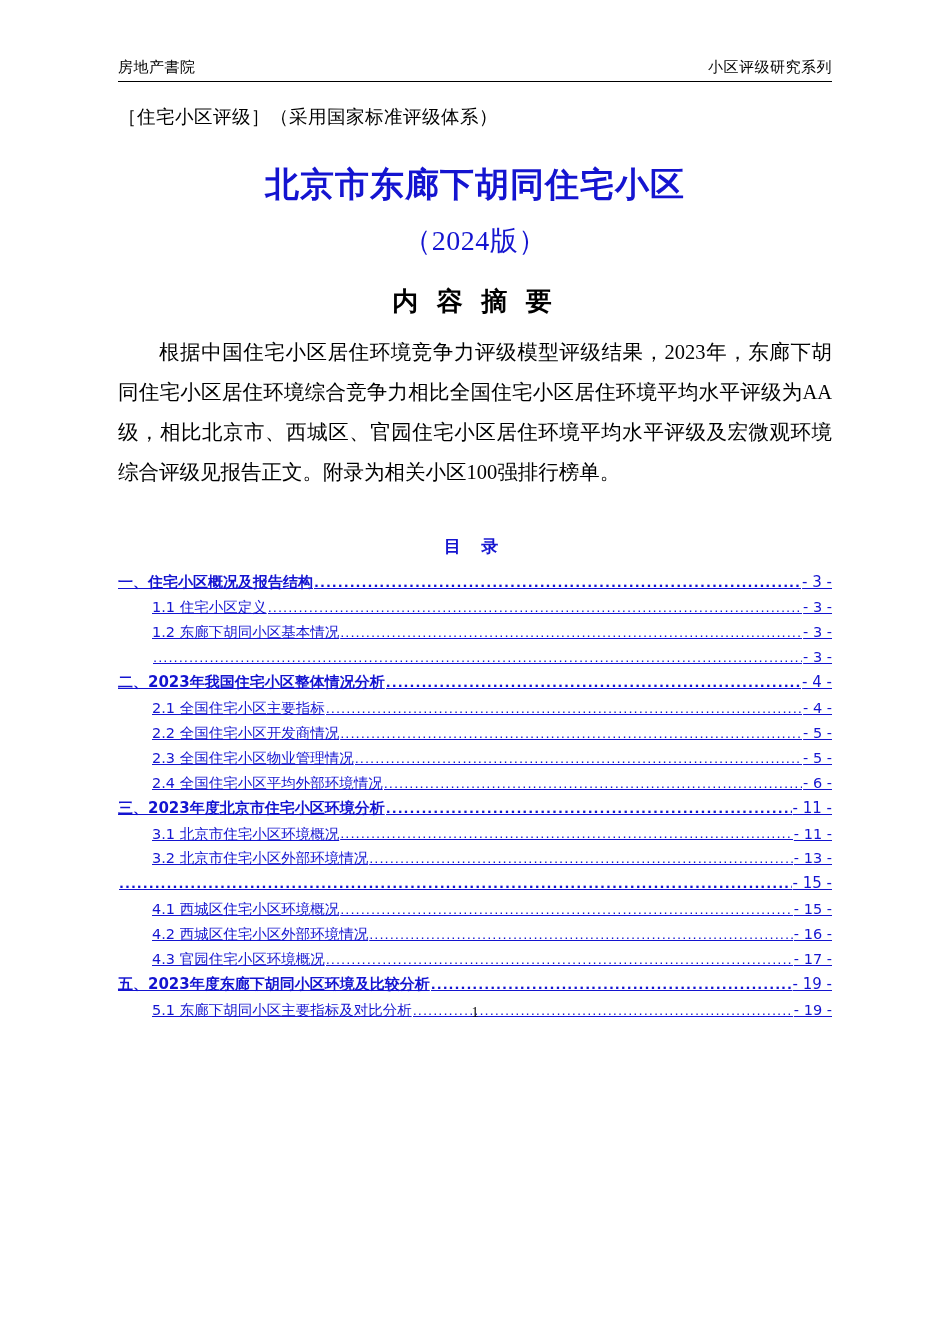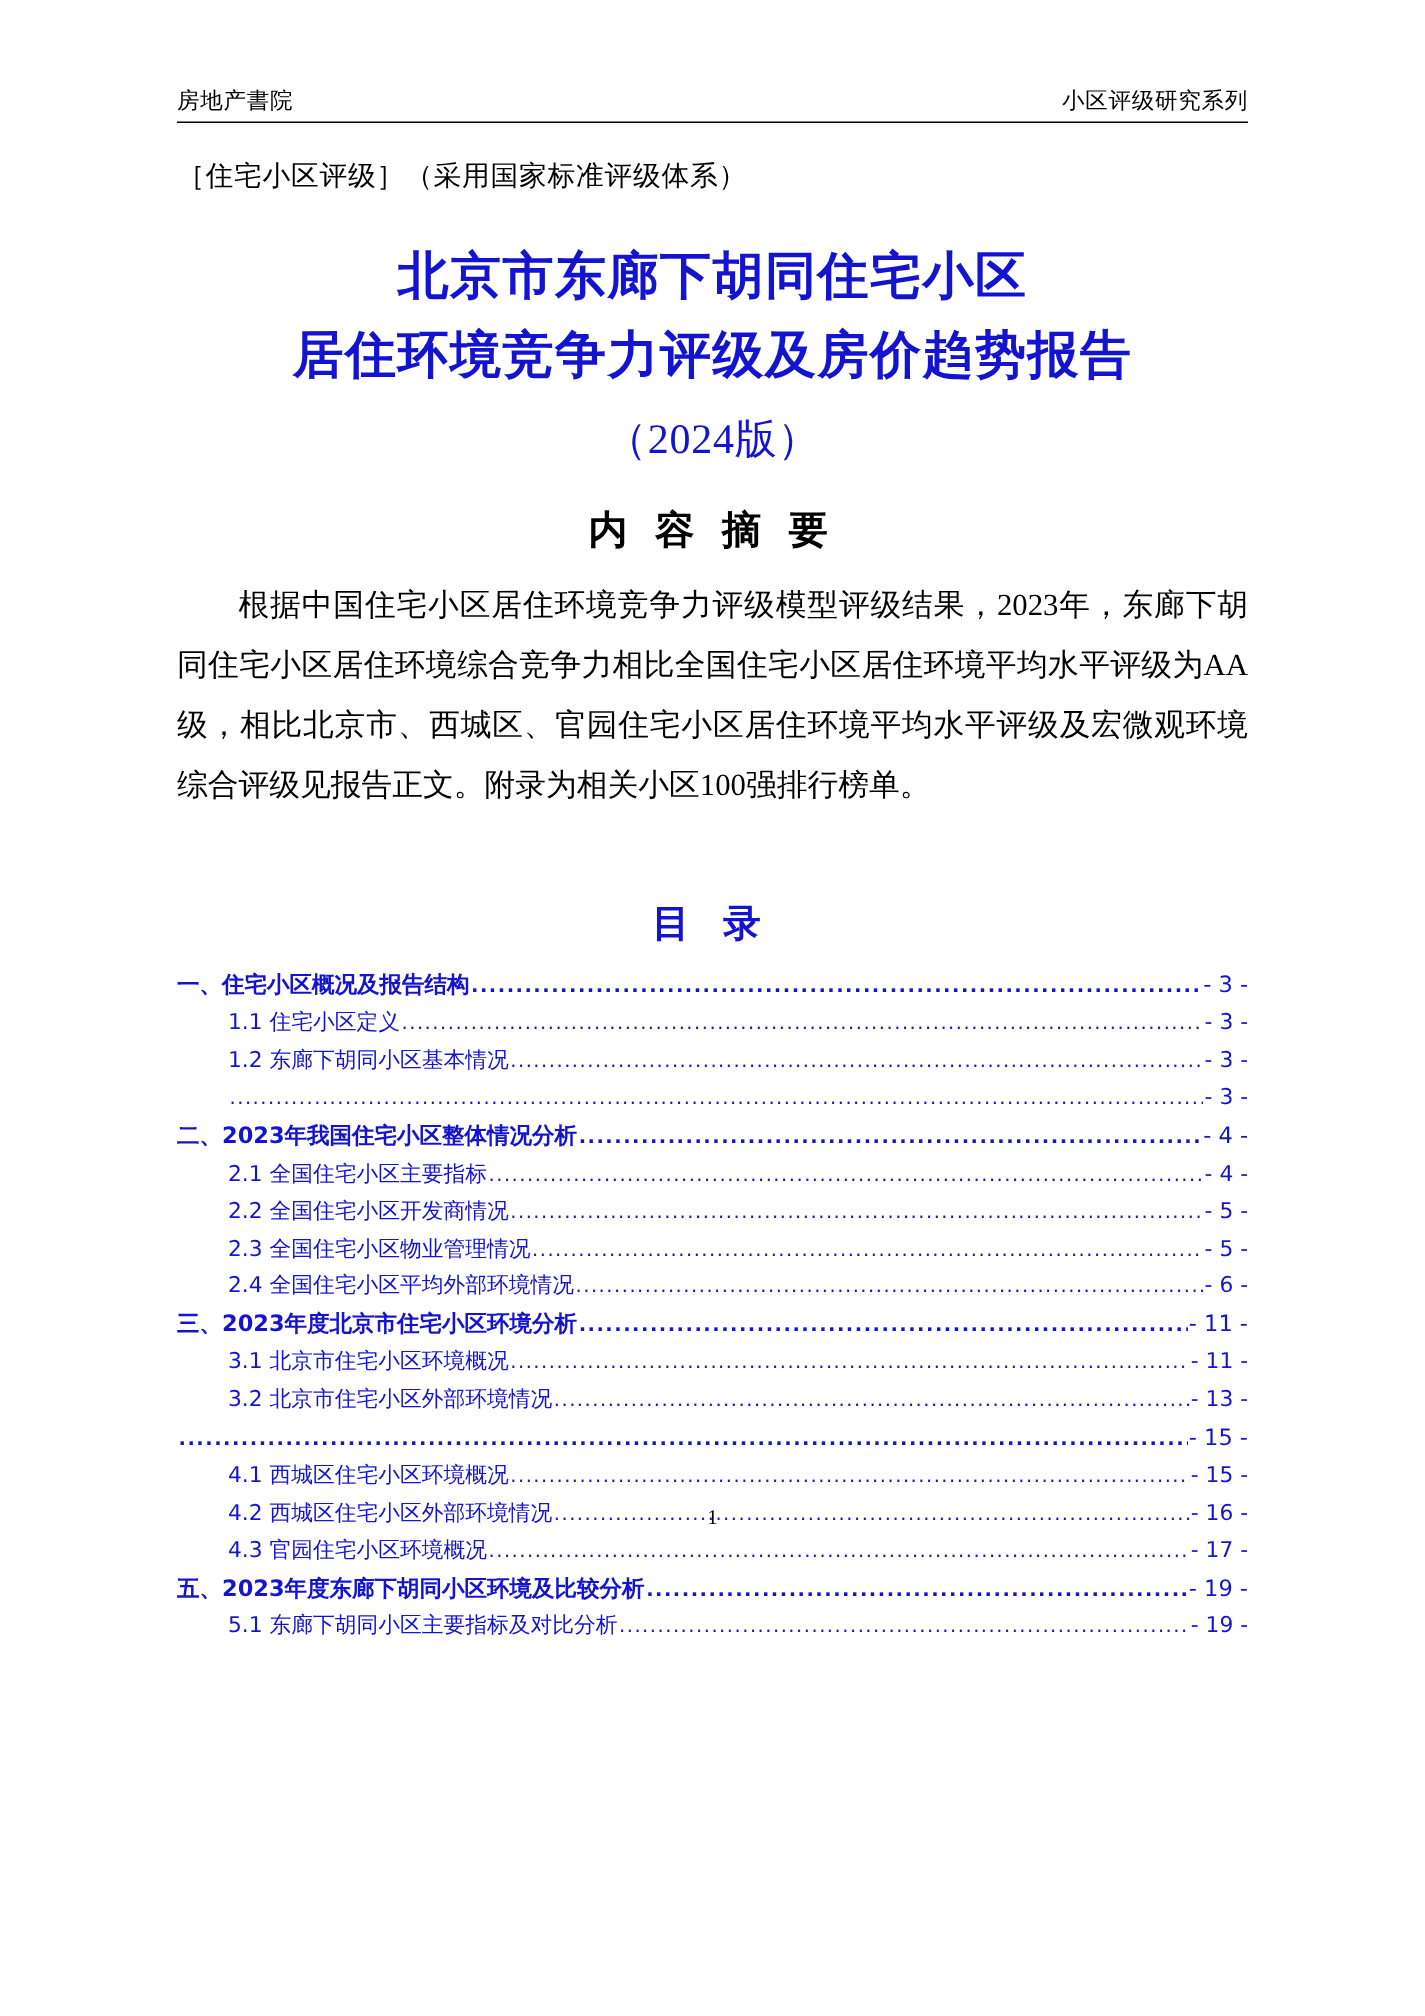--- a/index.html
+++ b/index.html
@@ -76,30 +76,31 @@
     line-height: 1.95;
     text-align: justify;
     text-justify: inter-ideograph;
     text-indent: 2em;
   }
 
   
   .toc-heading {
     text-align: center;
     font-weight: bold;
-    font-size: 25px;
+    font-size: 17px;
     color: #1414d0;
-    margin-top: 54px;
+    margin-top: 42px;
     margin-bottom: 12px;
     letter-spacing: 8px;
   }
   .toc {
     font-family: "DejaVu Sans", "Liberation Sans", sans-serif;
     color: #1414d0;
     font-size: 14.5px;
+    text-decoration: underline;
   }
   .toc-row {
     display: flex;
     align-items: baseline;
     line-height: 1.72;
     white-space: nowrap;
   }
   .toc-row.lvl1 {
     font-weight: bold;
     font-size: 15px;
@@ -145,21 +146,20 @@
 
   <div class="header">
     <span>房地产書院</span>
     <span>小区评级研究系列</span>
   </div>
 
   <div class="subtitle-line">［住宅小区评级］（采用国家标准评级体系）</div>
 
   <div class="title-block">
     <div class="title-main">北京市东廊下胡同住宅小区</div>
-    <div class="title-main">居住环境竞争力评级及房价趋势报告</div>
     <div class="title-year">（2024版）</div>
   </div>
 
   <div class="section-heading">内 容 摘 要</div>
   <div class="abstract">根据中国住宅小区居住环境竞争力评级模型评级结果，2023年，东廊下胡同住宅小区居住环境综合竞争力相比全国住宅小区居住环境平均水平评级为AA级，相比北京市、西城区、官园住宅小区居住环境平均水平评级及宏微观环境综合评级见报告正文。附录为相关小区100强排行榜单。</div>
 
   <div class="toc-heading">目 录</div>
   <div class="toc" id="toc-list">
       <div class="toc-row lvl1">
         <span class="toc-label">一、住宅小区概况及报告结构</span>

